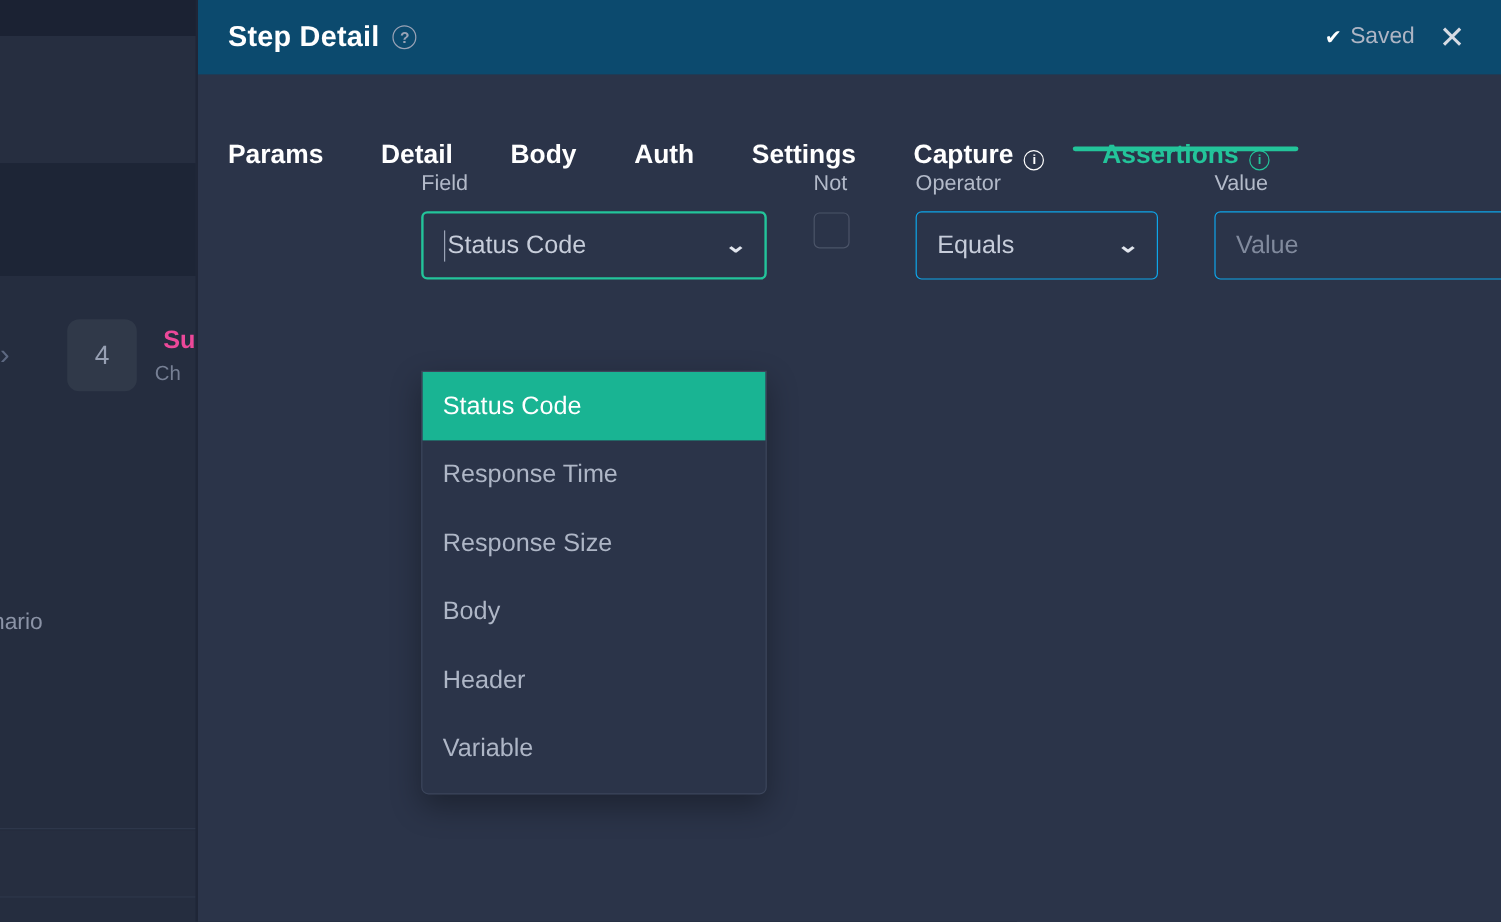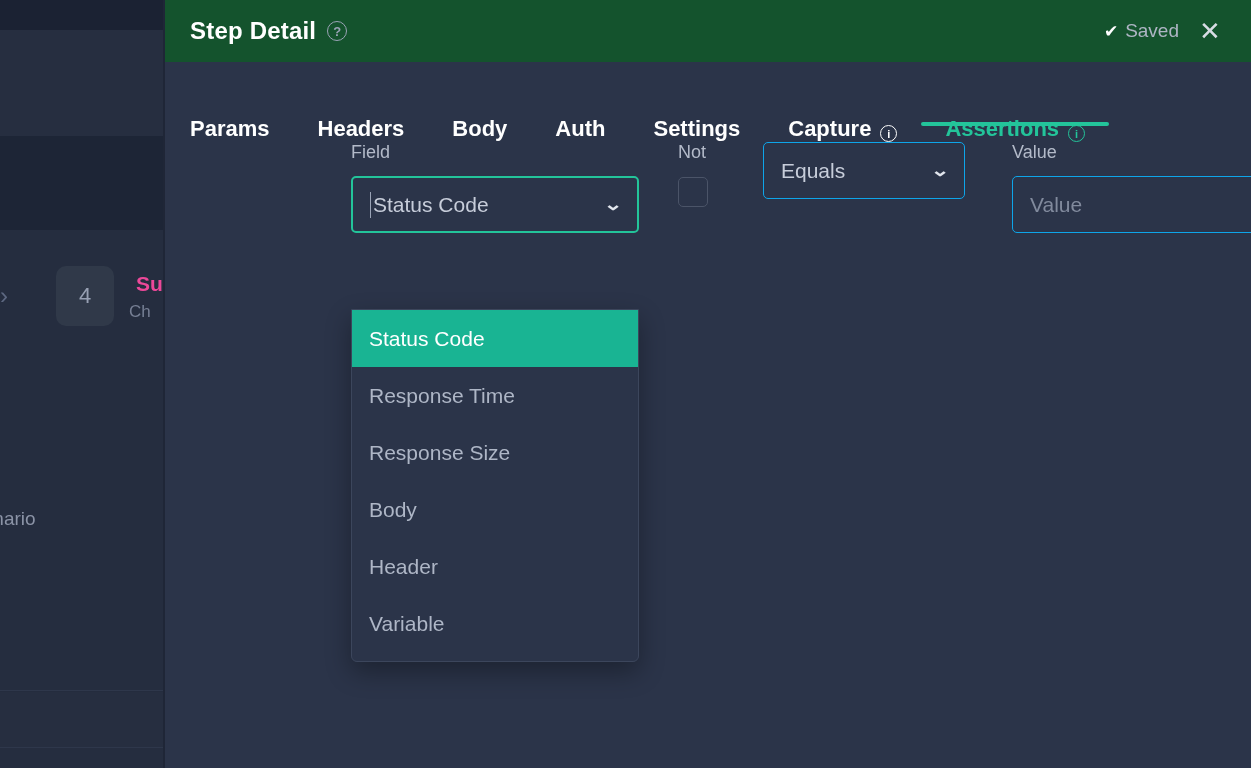--- a/index.html
+++ b/index.html
@@ -48,21 +48,21 @@
     color: #8b93a6; font-size: 19px; white-space: nowrap;
   }
 
   
   #panel {
     position: absolute; left: 165px; top: 0; width: 1086px; height: 768px;
     background: #2b3449;
   }
   #panel-header {
     position: absolute; left: 0; top: 0; width: 100%; height: 62px;
-    background: #14532d;
+    background: #0c4a6e;
     display: flex; align-items: center;
   }
   #panel-title {
     margin-left: 25px;
     color: #ffffff; font-size: 24px; font-weight: bold; letter-spacing: .2px;
   }
   .circ-icon {
     display: inline-flex; align-items: center; justify-content: center;
     border-radius: 50%; border: 1.6px solid currentColor;
     font-style: normal; font-weight: bold;
@@ -190,21 +190,21 @@
       </div>
       <div id="close-button">✕</div>
     </div>
   </div>
 
   <div id="tabs">
     <div class="tab">
       <span>Params</span>
       </div>
     <div class="tab">
-      <span>Headers</span>
+      <span>Detail</span>
       </div>
     <div class="tab">
       <span>Body</span>
       </div>
     <div class="tab">
       <span>Auth</span>
       </div>
     <div class="tab">
       <span>Settings</span>
       </div>
@@ -228,20 +228,21 @@
         <span class="caret">⌄</span>
       </div>
     </div>
 
     <div class="field-col col-not">
       <span class="col-label">Not</span>
       <div id="not-checkbox"></div>
     </div>
 
     <div class="field-col col-operator">
+      <span class="col-label">Operator</span>
       <div class="ctl">
         <span>Equals</span>
         <span class="caret">⌄</span>
       </div>
     </div>
 
     <div class="field-col col-value">
       <span class="col-label">Value</span>
       <div class="ctl">
         <input type="text" placeholder="Value" style="">

